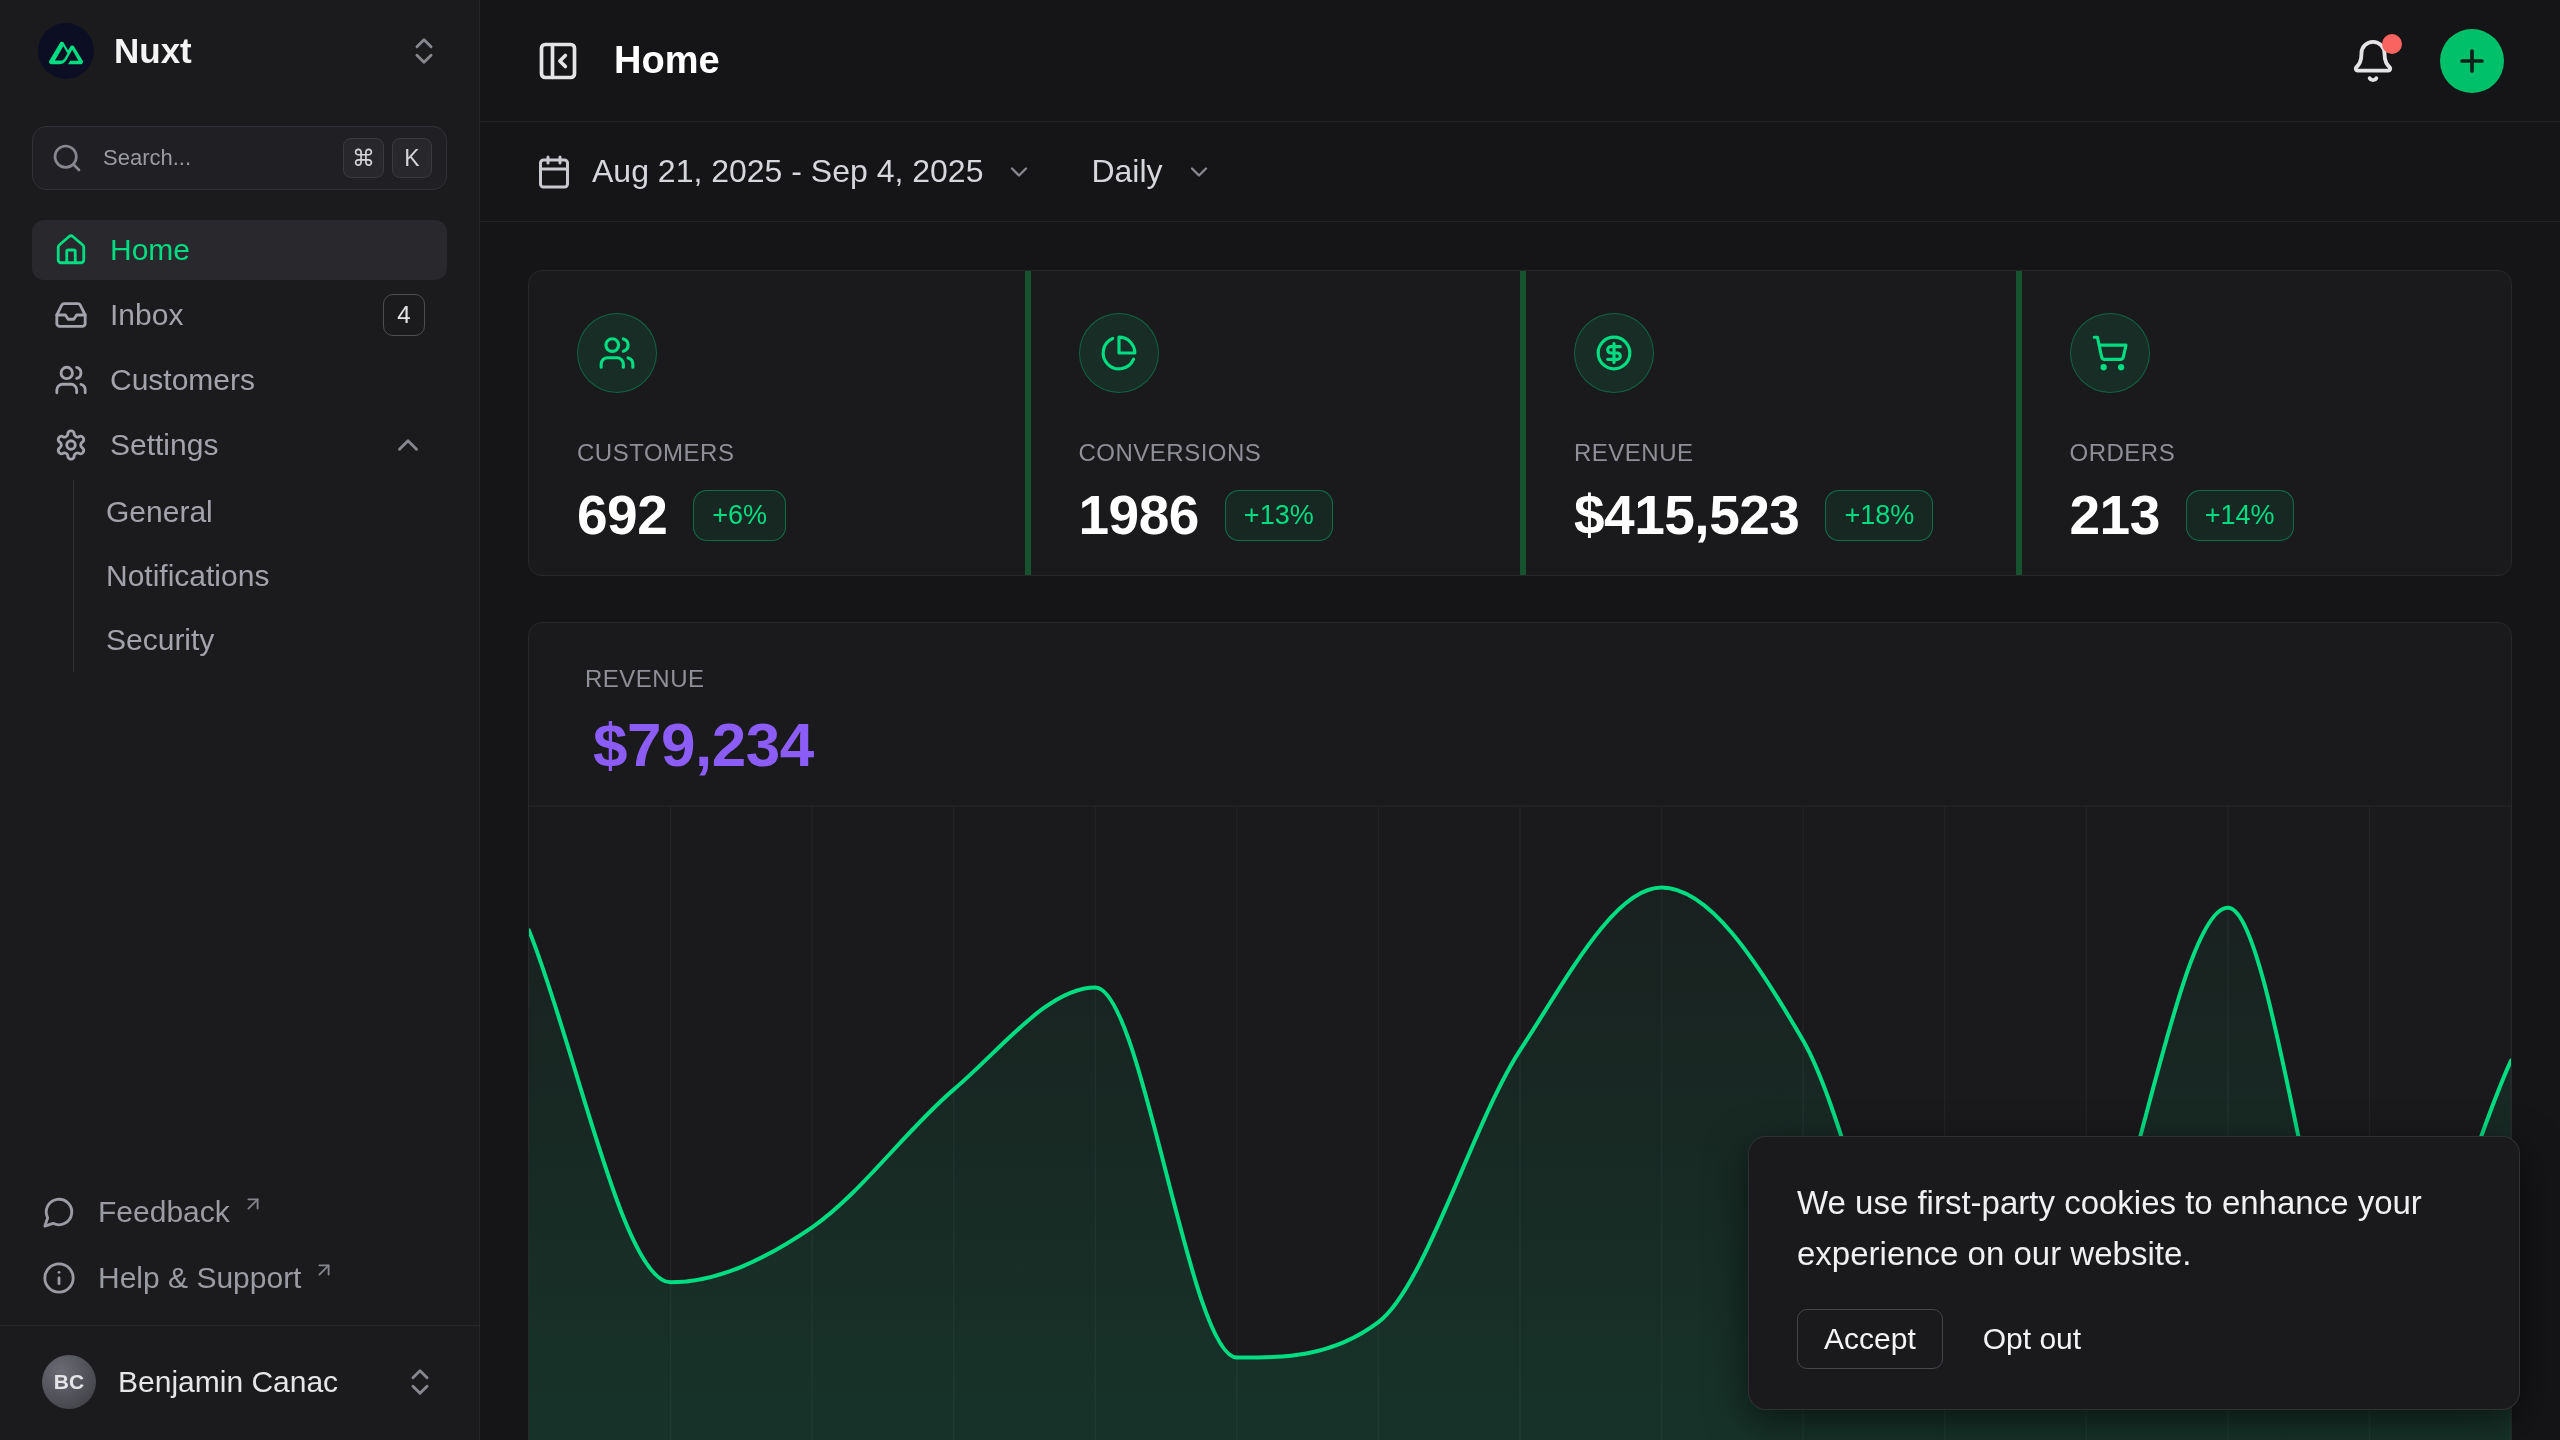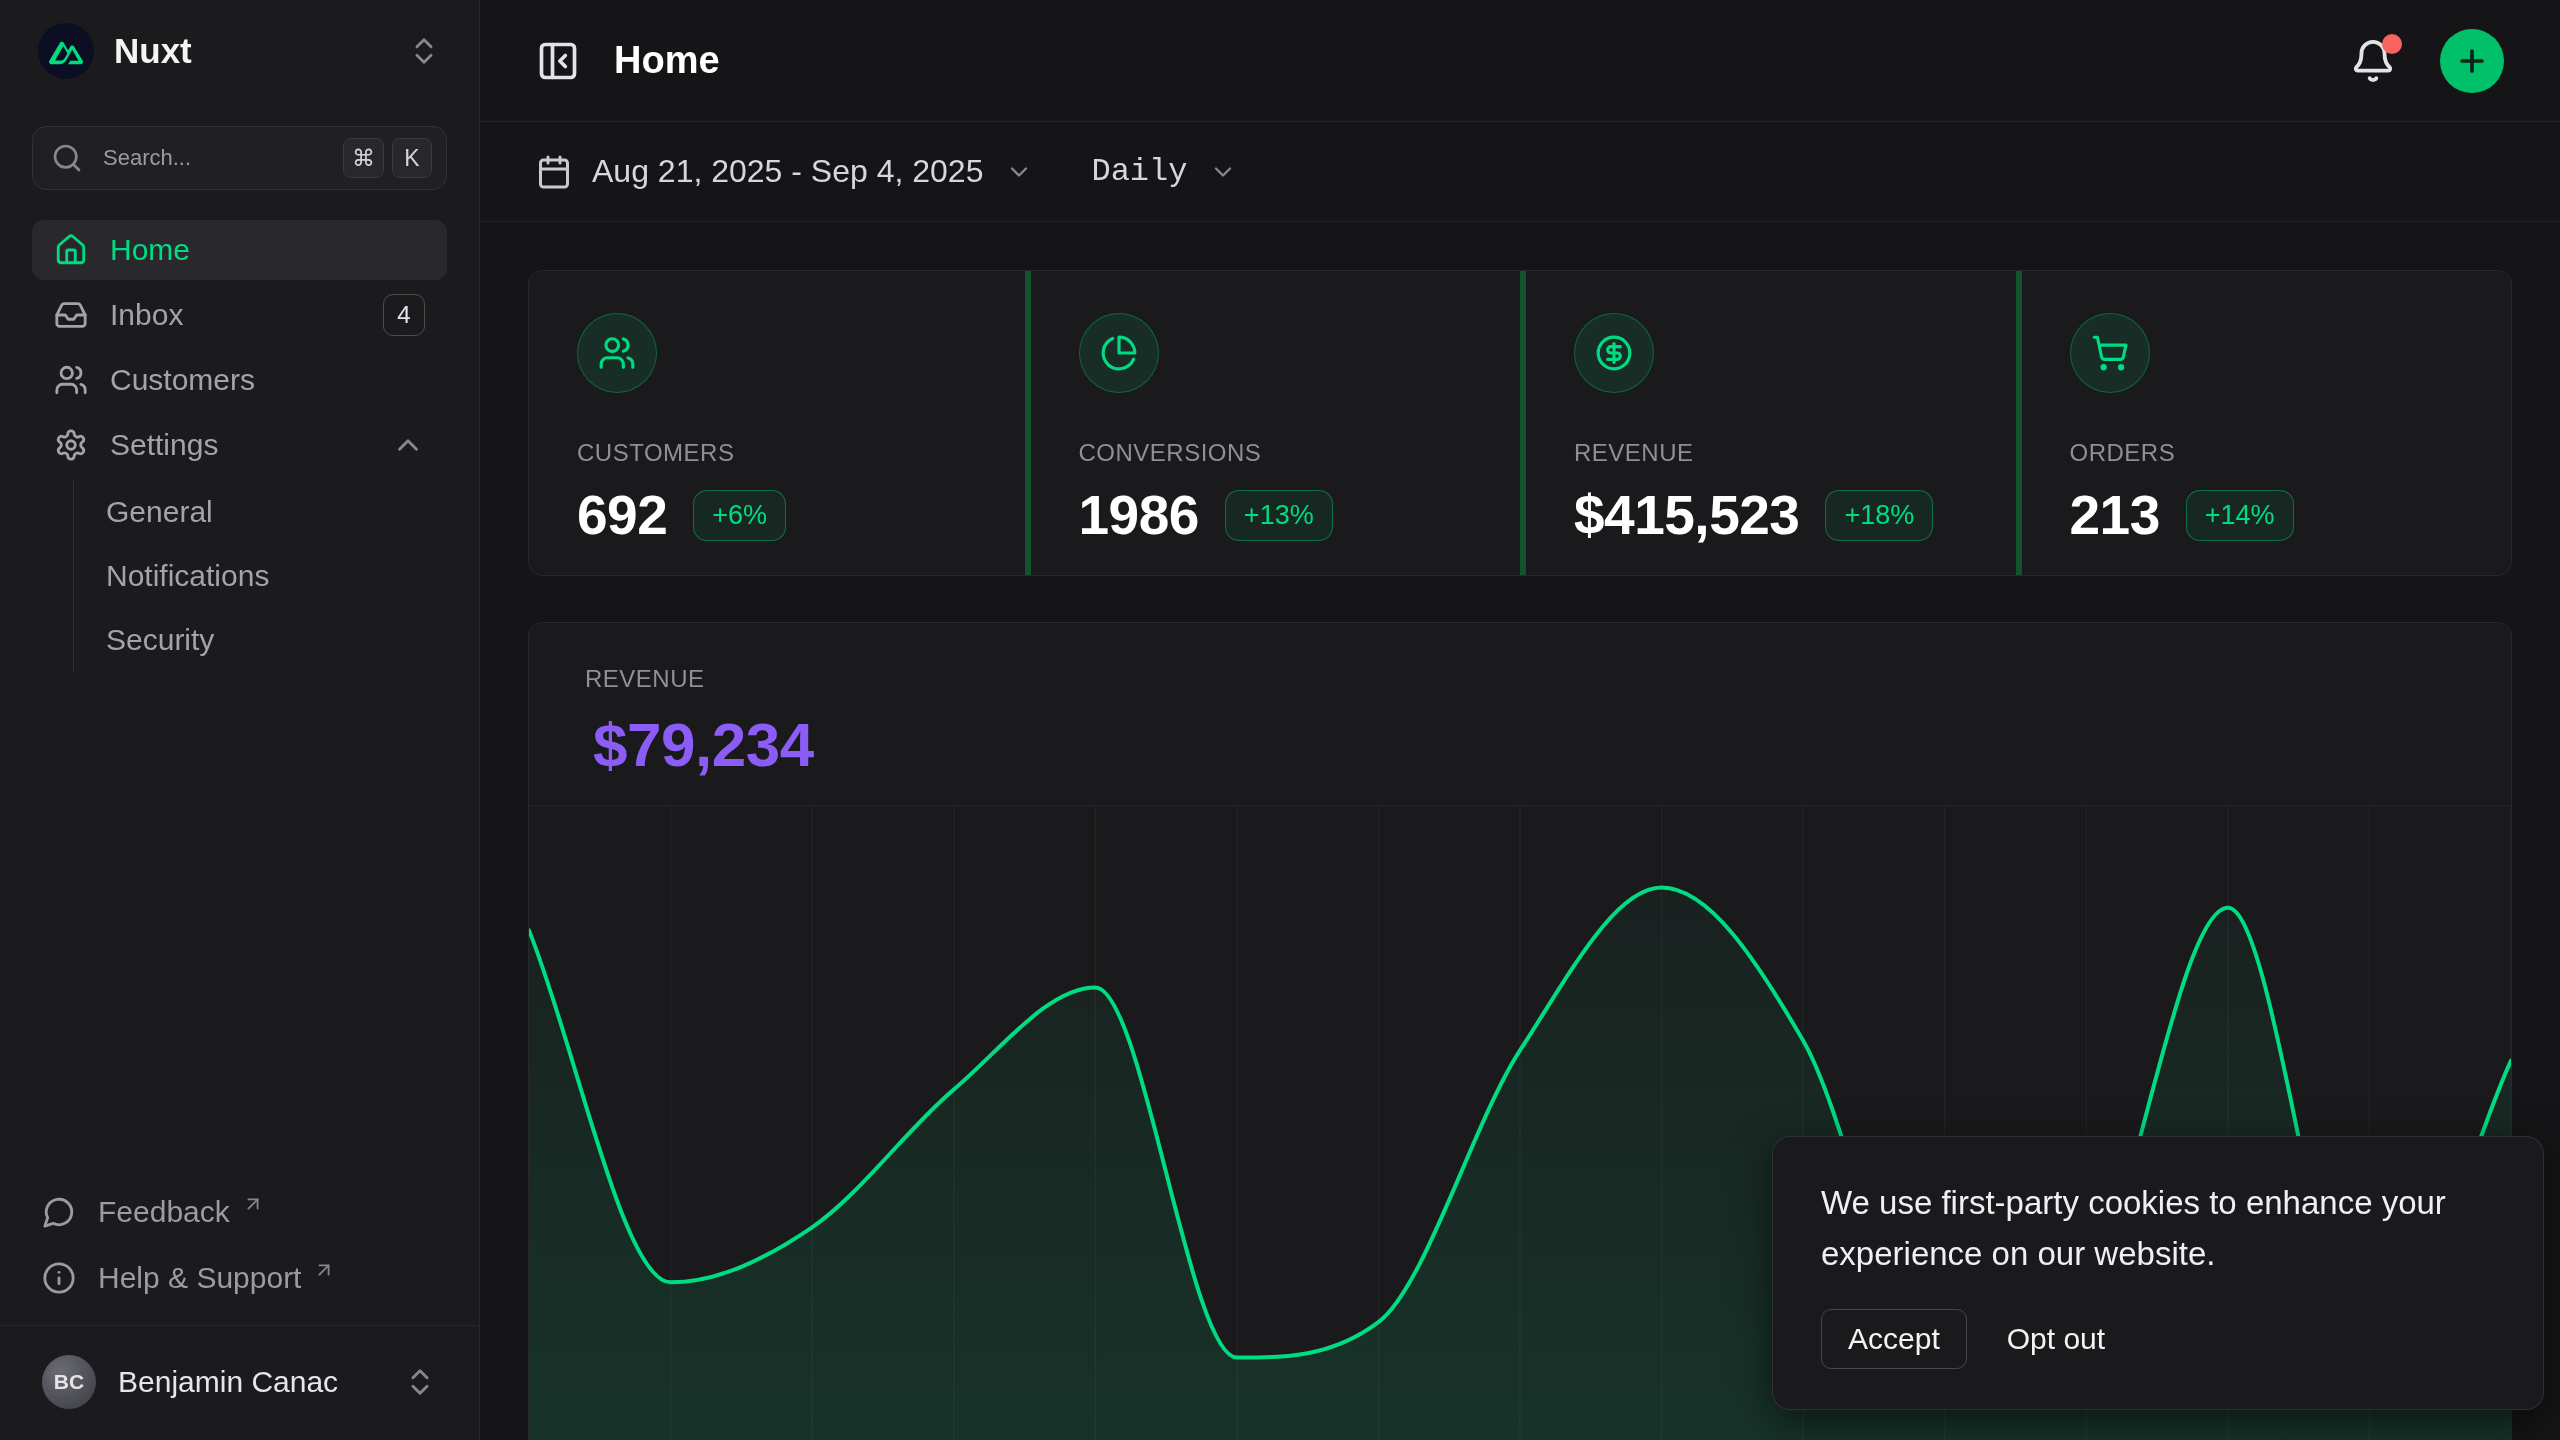--- a/index.html
+++ b/index.html
@@ -72,21 +72,21 @@
   .plus-btn { width:64px; height:64px; border-radius:50%; border:none; cursor:pointer;
               display:flex; align-items:center; justify-content:center; }
   .plus-btn svg { width:34px; height:34px; stroke:#10201a; stroke-width:2.6; }
 
   .toolbar { height:100px; min-height:100px; border-bottom:1px solid #232327;
              display:flex; align-items:center; padding:0 56px; gap:0; }
   .tool-btn { display:flex; align-items:center; gap:20px; background:none; border:none;
               color:#d6d7dc; font-family:inherit; font-size:32px; font-weight:500; cursor:pointer; }
   .tool-btn svg { width:36px; height:36px; color:#c9cad0; }
   .tool-btn .chev { width:28px; height:28px; color:#86878f; margin-left:2px; }
-  .period-btn { margin-left:58px;font-family:Liberation Mono, monospace; }
+  .period-btn { margin-left:58px; }
 
   .content { padding:48px; display:flex; flex-direction:column; }
 
   .stats-strip { height:306px; background:#1a1a1c; border:1px solid #28282b; border-radius:14px;
                  display:grid; grid-template-columns:repeat(4,1fr); overflow:hidden; }
   .stat-cell { padding:42px 48px 0 48px; display:flex; flex-direction:column; cursor:pointer; }
   .stat-cell + .stat-cell { border-left:6px solid #14532d; }
   .stat-icon { width:80px; height:80px; border-radius:50%; background:rgba(0,220,130,0.10);
                border:1.5px solid rgba(0,220,130,0.32); display:flex; align-items:center;
                justify-content:center; color:#00dc82; margin-bottom:46px; }
@@ -100,21 +100,21 @@
 
   .revenue-card { margin-top:46px; background:#1a1a1c; border:1px solid #28282b; border-radius:14px;
                   height:1010px; overflow:hidden; display:flex; flex-direction:column; }
   .rev-head { height:175px; min-height:175px; padding:42px 56px 0 56px; }
   .rev-label { font-size:24px; font-weight:500; letter-spacing:0.5px; color:#8f9097; }
   .rev-value { font-size:62px; font-weight:700; color:#8b5cf6; margin-top:16px; letter-spacing:-0.5px;margin-left:8px; }
   .plot { flex:1; }
   .plot svg { display:block; width:100%; height:700px; }
 
   
-  .cookie-toast { position:fixed; right:16px; bottom:30px; width:772px; background:#1a1a1d;
+  .cookie-toast { position:fixed; right:40px; bottom:30px; width:772px; background:#1a1a1d;
                   border:1px solid rgba(255,255,255,0.10); border-radius:18px; padding:40px 48px;
                   box-shadow:0 12px 40px rgba(0,0,0,0.55); z-index:10; }
   .cookie-msg { font-size:33px; line-height:1.55; color:#f0f0f2; max-width:690px; }
   .cookie-actions { margin-top:30px; display:flex; align-items:center; gap:40px; }
   .accept-btn { background:transparent; border:1px solid #46464d; border-radius:10px;
                 color:#f4f4f5; font-family:inherit; font-size:30px; font-weight:500;
                 padding:12px 26px; cursor:pointer; }
   .optout-btn { background:none; border:none; color:#f4f4f5; font-family:inherit;
                 font-size:30px; font-weight:500; cursor:pointer; padding:12px 0; }
 </style>

